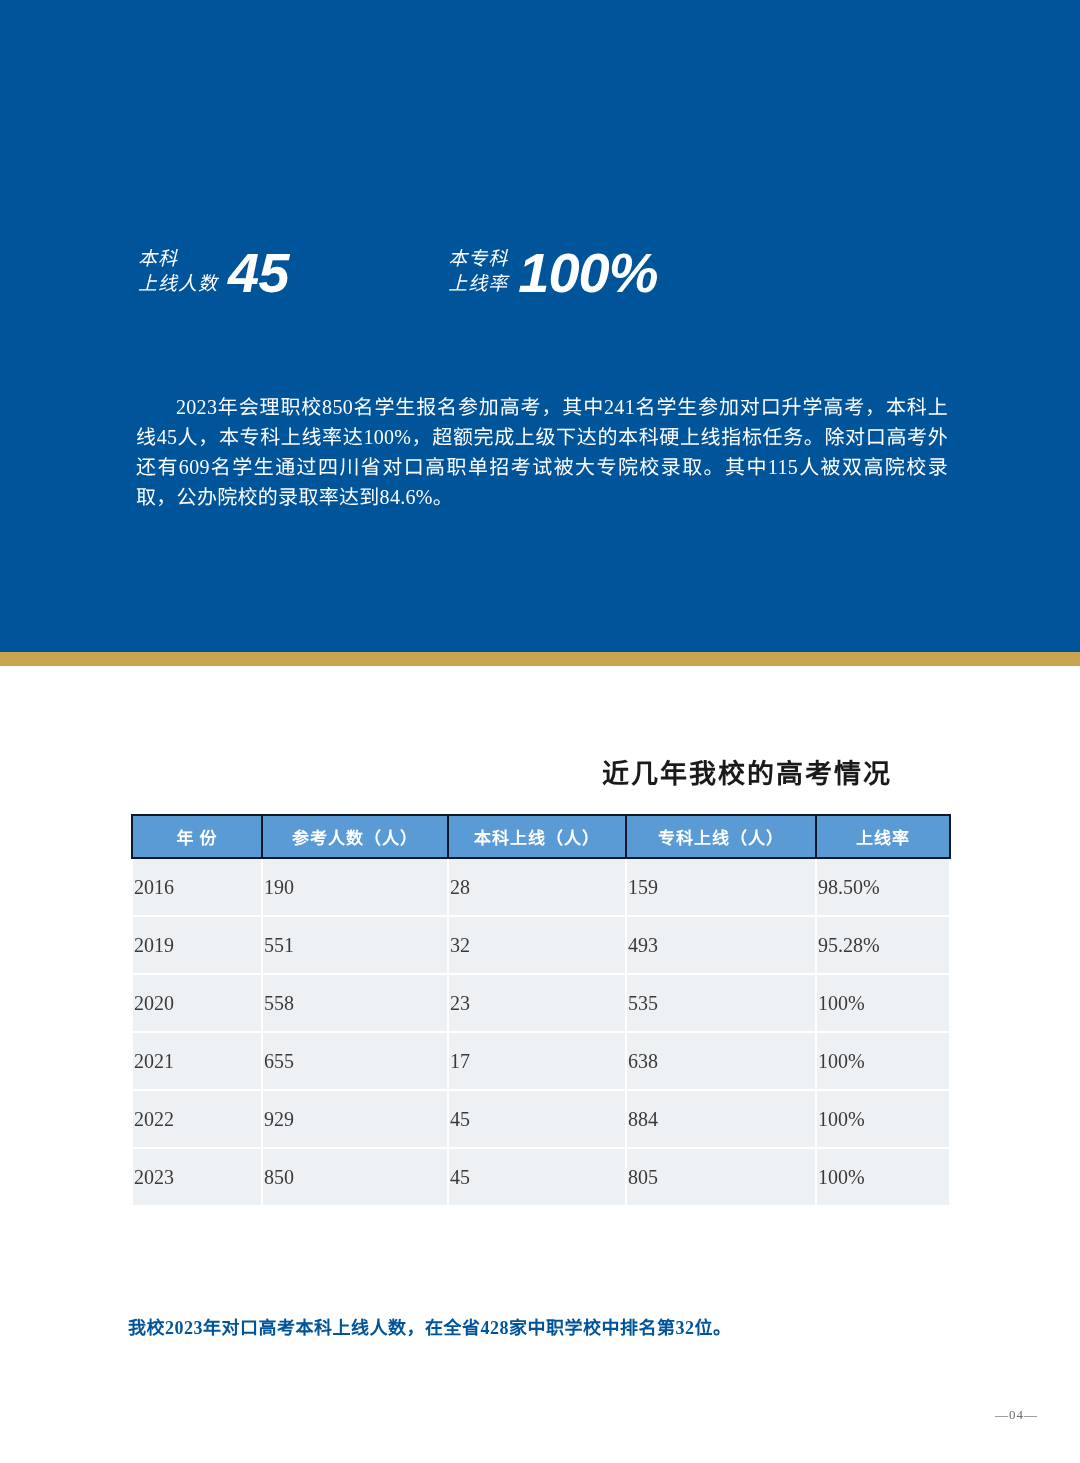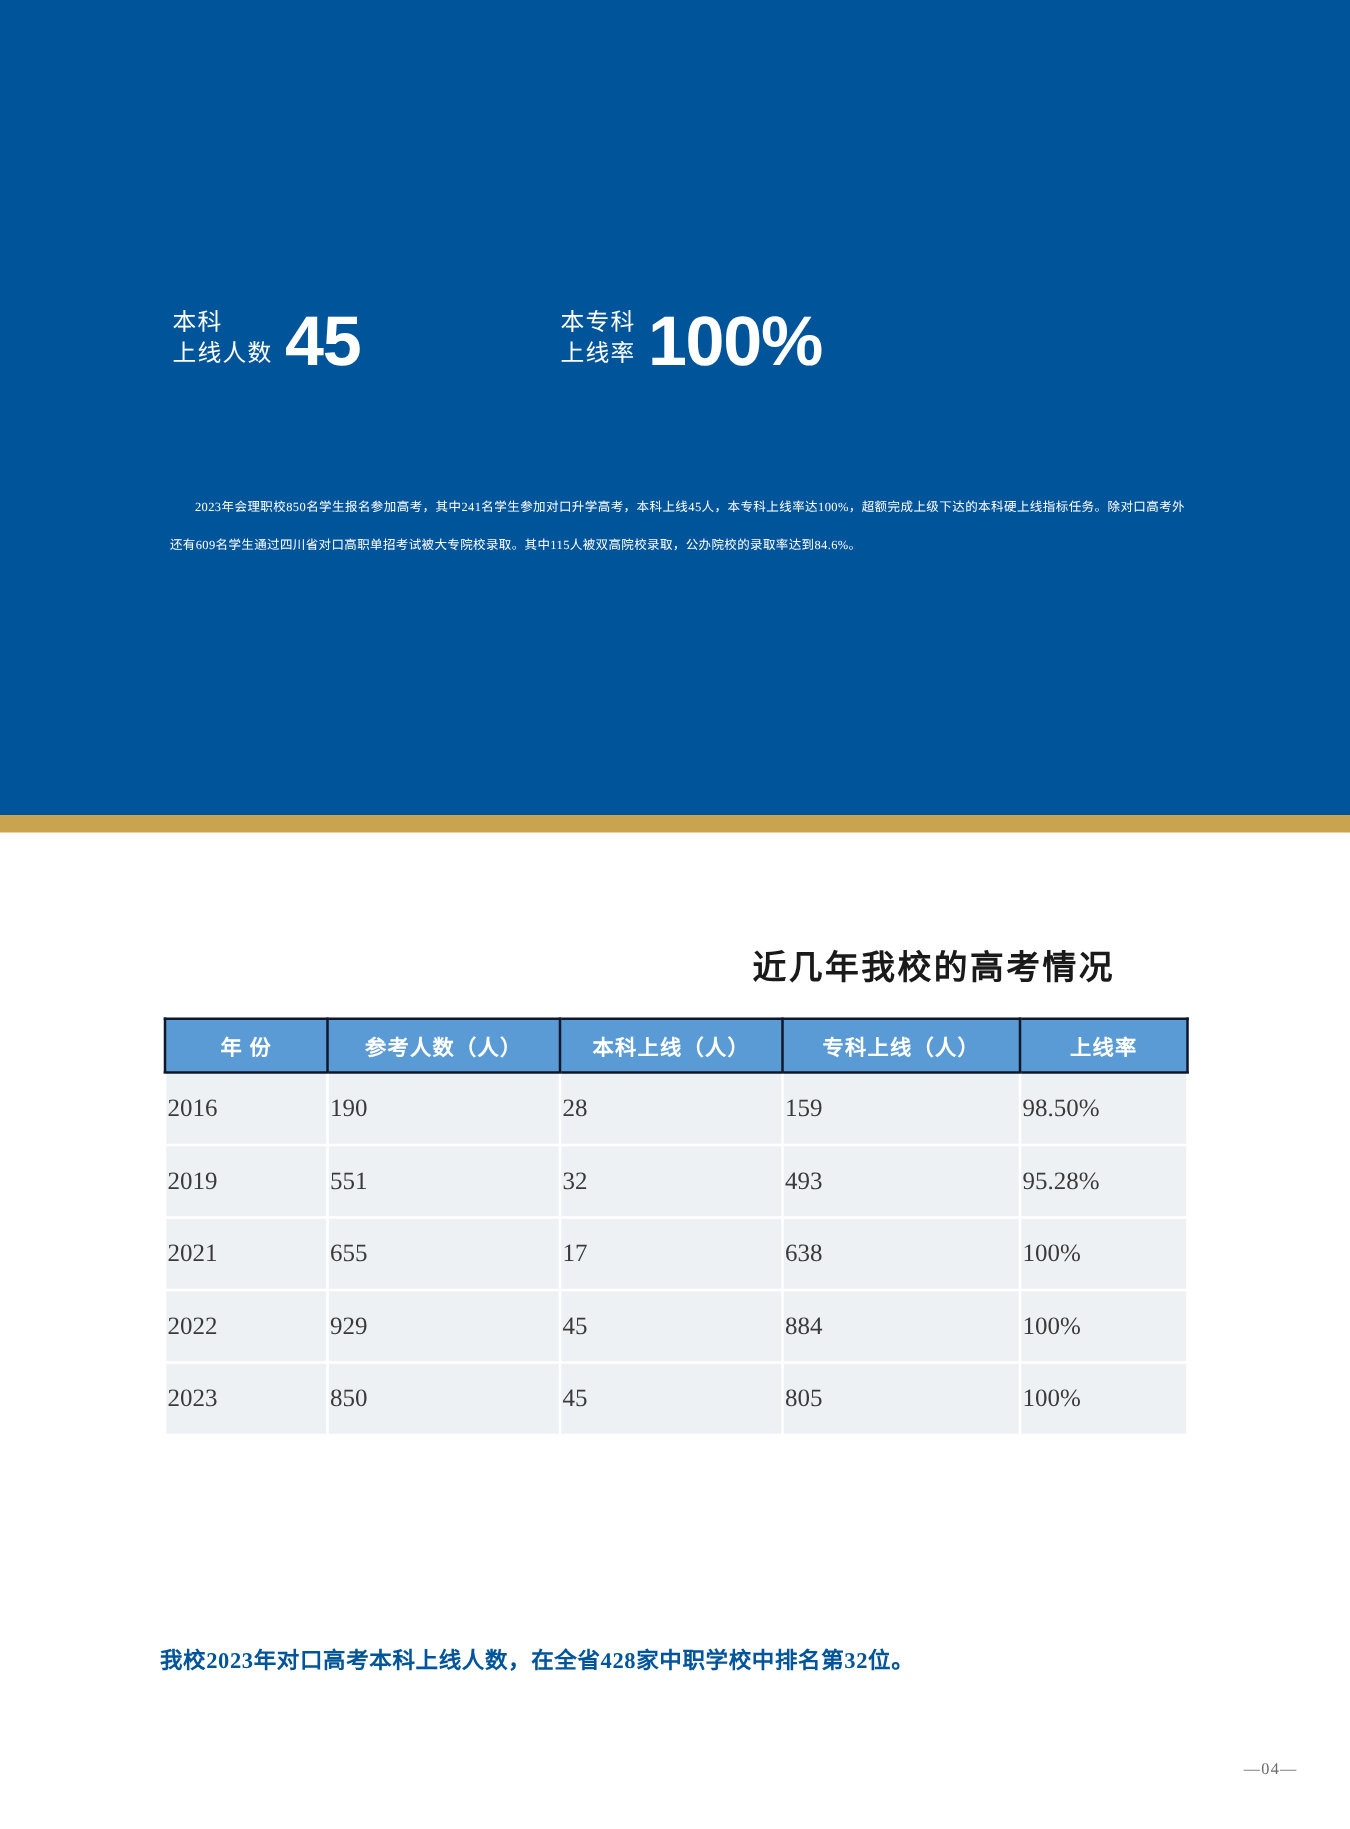--- a/index.html
+++ b/index.html
@@ -23,20 +23,21 @@
     width: 1080px;
     height: 652px;
     background: #00549a;
   }
   .hero-stats {
     position: absolute;
     left: 138px;
     top: 245px;
     display: flex;
     align-items: flex-start;
+    font-style: italic;
   }
   .stat {
     display: flex;
     align-items: center;
     color: #ffffff;
   }
   .stat + .stat {
     margin-left: 160px;
   }
   .stat-label {
@@ -59,21 +60,21 @@
     margin-left: 10px;
     letter-spacing: -1px;
   }
 
   .hero-paragraph {
     position: absolute;
     left: 136px;
     top: 392px;
     width: 812px;
     color: #ffffff;
-    font-size: 10px;
+    font-size: 20px;
     line-height: 30px;
     text-align: justify;
     text-indent: 2em;
     letter-spacing: 0.3px;
   }
 
   
   .gold-bar {
     position: absolute;
     left: 0;
@@ -204,20 +205,27 @@
       <td>98.50%</td>
     </tr>
     <tr>
       <td>2019</td>
       <td>551</td>
       <td>32</td>
       <td>493</td>
       <td>95.28%</td>
     </tr>
     <tr>
+      <td>2020</td>
+      <td>558</td>
+      <td>23</td>
+      <td>535</td>
+      <td>100%</td>
+    </tr>
+    <tr>
       <td>2021</td>
       <td>655</td>
       <td>17</td>
       <td>638</td>
       <td>100%</td>
     </tr>
     <tr>
       <td>2022</td>
       <td>929</td>
       <td>45</td>

